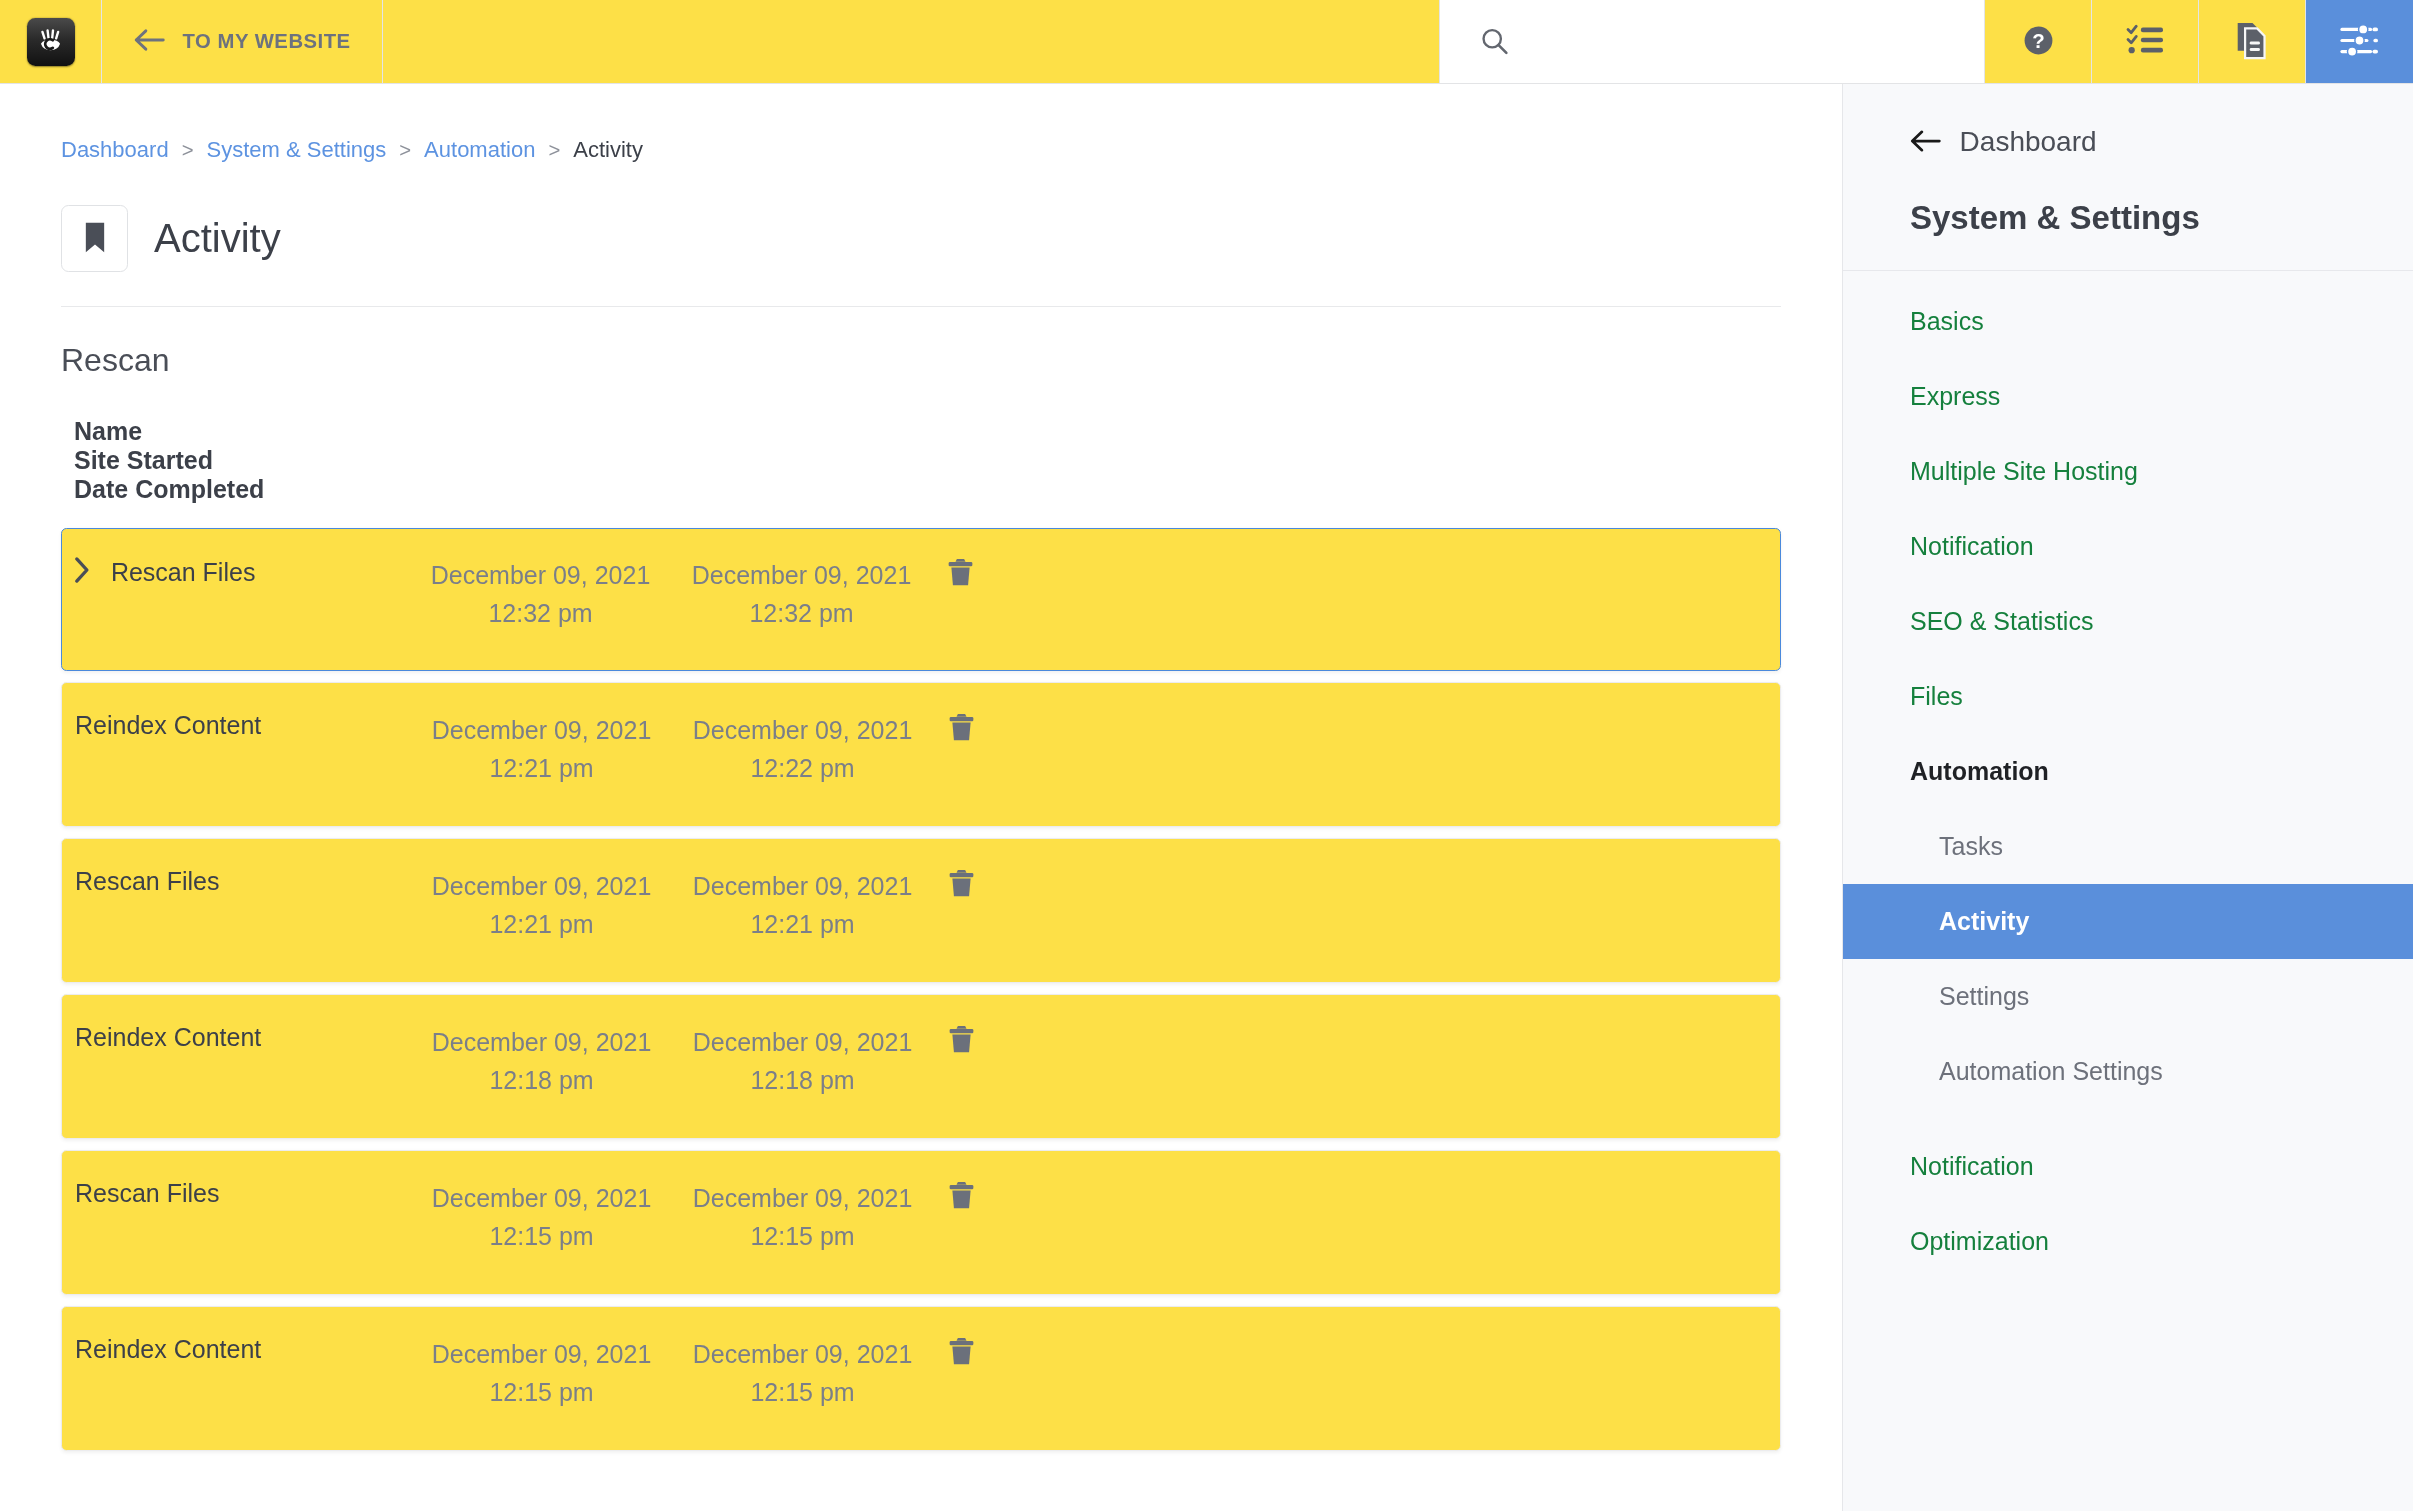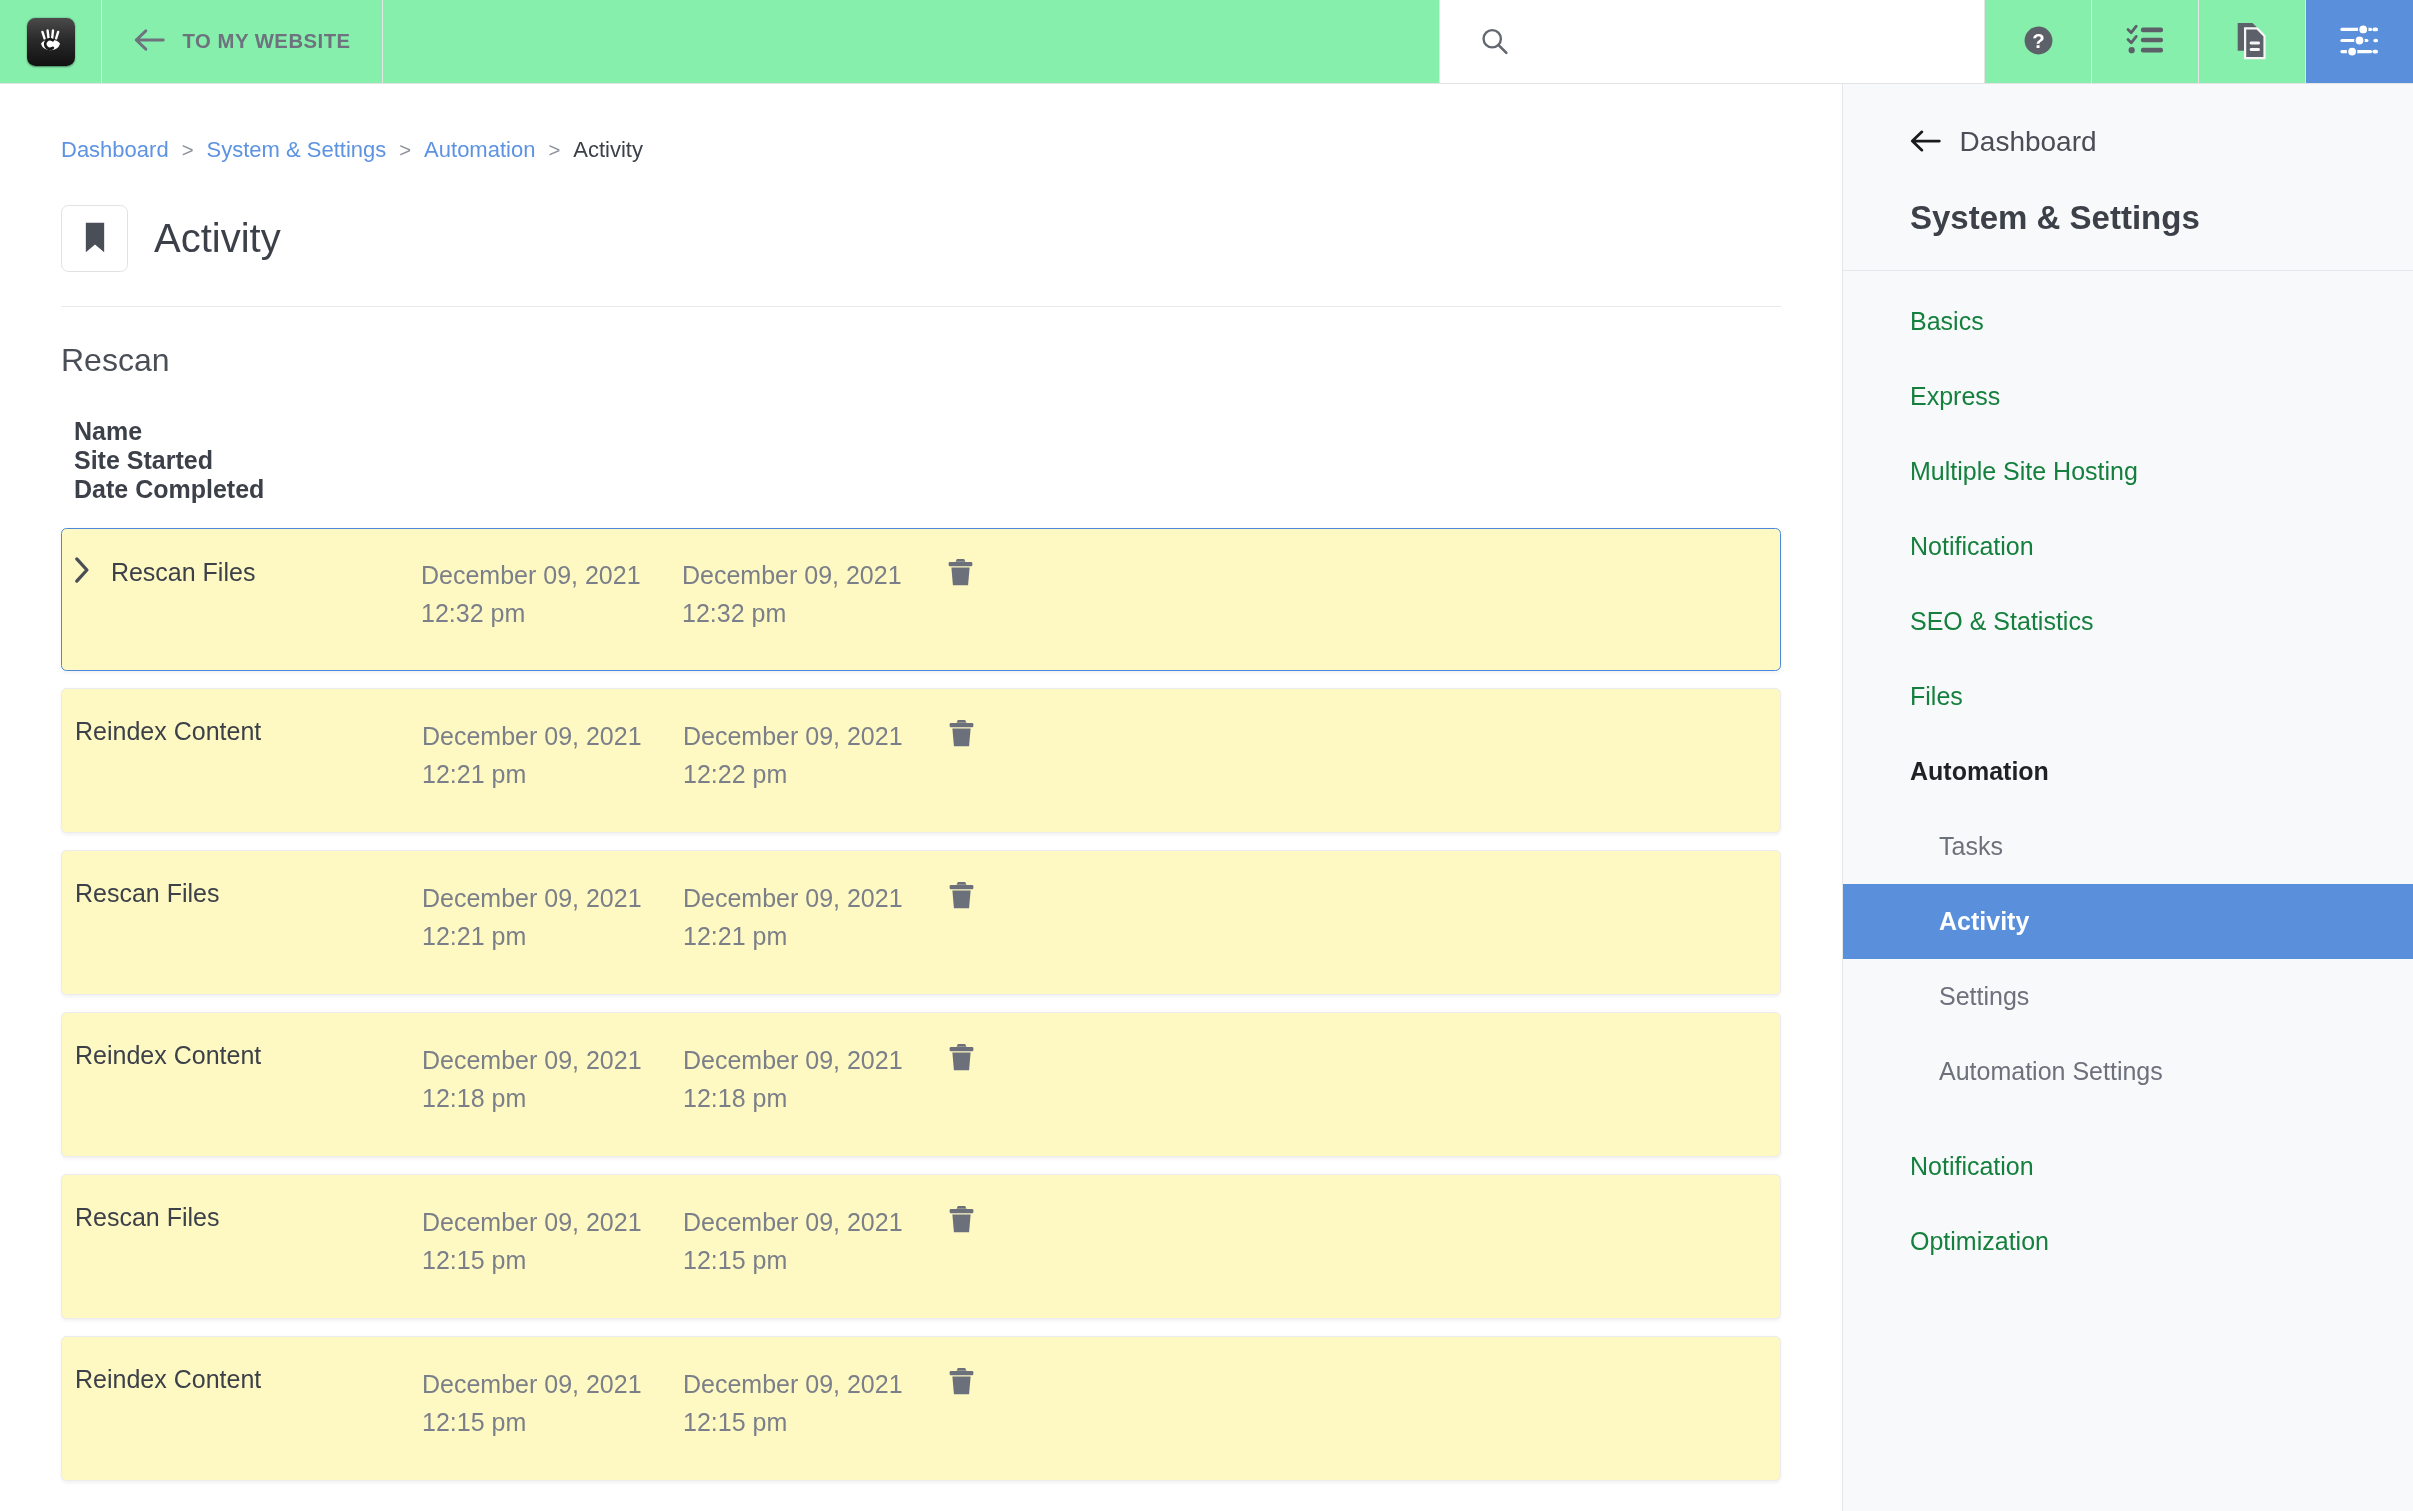--- a/index.html
+++ b/index.html
@@ -7,21 +7,21 @@
     width: 2413px; height: 1512px;
     font-family: "Liberation Sans", sans-serif;
     background: #ffffff;
     overflow: hidden;
   }
   .app { position: relative; width: 2413px; height: 1512px; }
 
   
   .topbar {
     position: absolute; top: 0; left: 0; width: 2413px; height: 84px;
-    background: #86efac;
+    background: #fde047;
     border-bottom: 0.9px solid #e3e4e6;
     display: flex; align-items: stretch;
   }
   .logo-cell {
     width: 102px; display: flex; align-items: center; justify-content: center;
     border-right: 0.9px solid #e3e4e6;
   }
   .logo-box {
     width: 48px; height: 48px; border-radius: 8.3px;
     background: linear-gradient(180deg,#4a4a4a 0%,#2a2a2a 45%,#111 100%);
@@ -95,27 +95,28 @@
     padding: 0 13px 24px 13px;
     flex-direction: column;
   }
   .col-name { width: 347px; }
   .col-start { width: 261px; }
   .col-complete { width: 261px; }
   .col-action { flex: 1; }
 
   .row {
     display: flex; align-items: flex-start;
-    background: #fef9c3;
+    background: #fde047;
     border: 0.9px solid #ececee;
     border-radius: 5.5px;
     box-shadow: 0 1.8px 3.7px rgba(0,0,0,.055);
     padding: 28px 13px 39px 13px;
-    margin-bottom: 17px;
+    margin-bottom: 11px;
     min-height: 98px;
+    text-align: center;
   }
   .row.selected {
     border: 1.8px solid #4a89dc;
     padding: 27px 12px 38px 12px;
   }
   .cell-name {
     width: 347px; font-size: 25px; color: #3c4049;
     display: flex; align-items: center; gap: 20.3px;
   }
   .chev { color: #4a4e57; font-size: 28px; font-weight: bold; line-height: 1;

